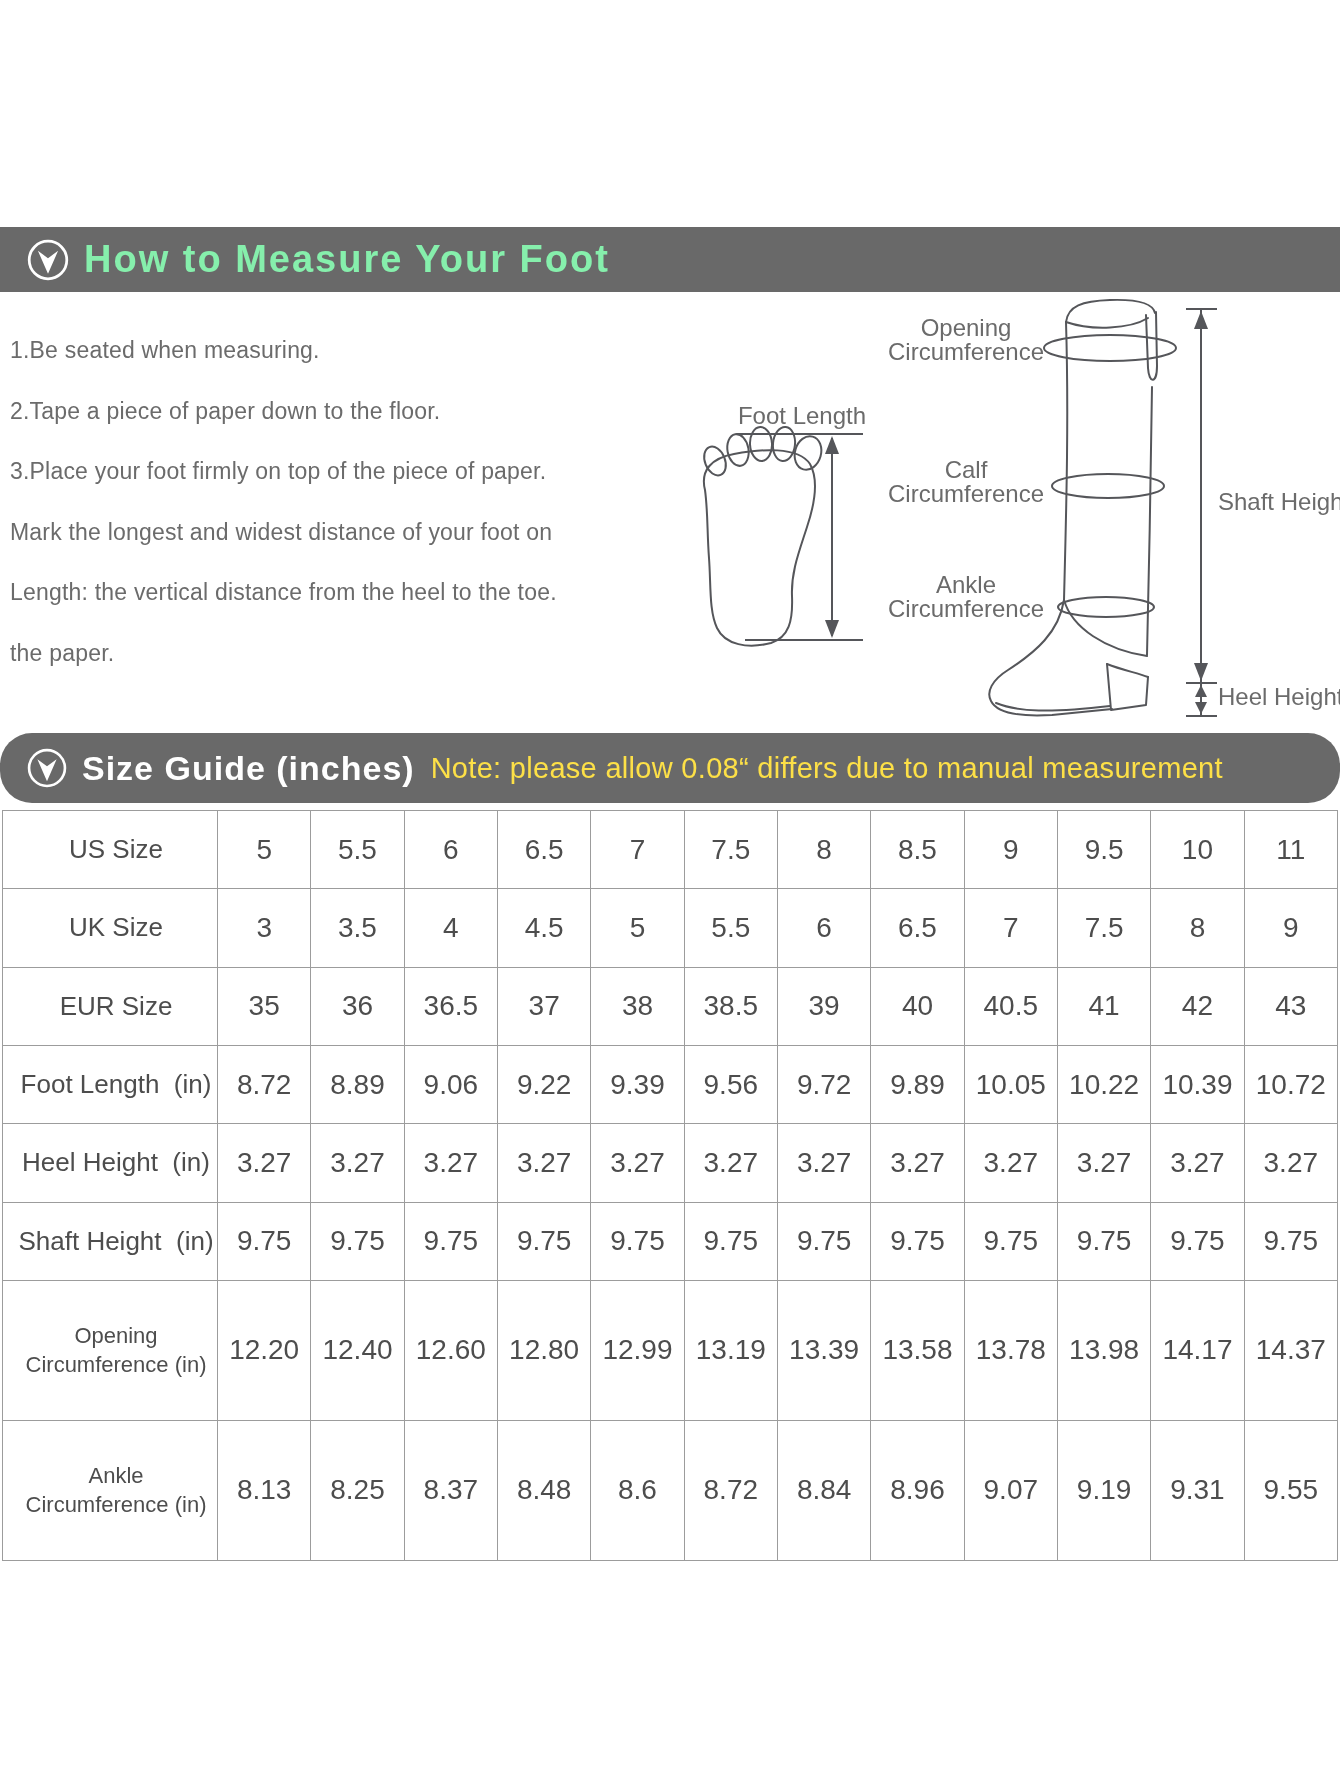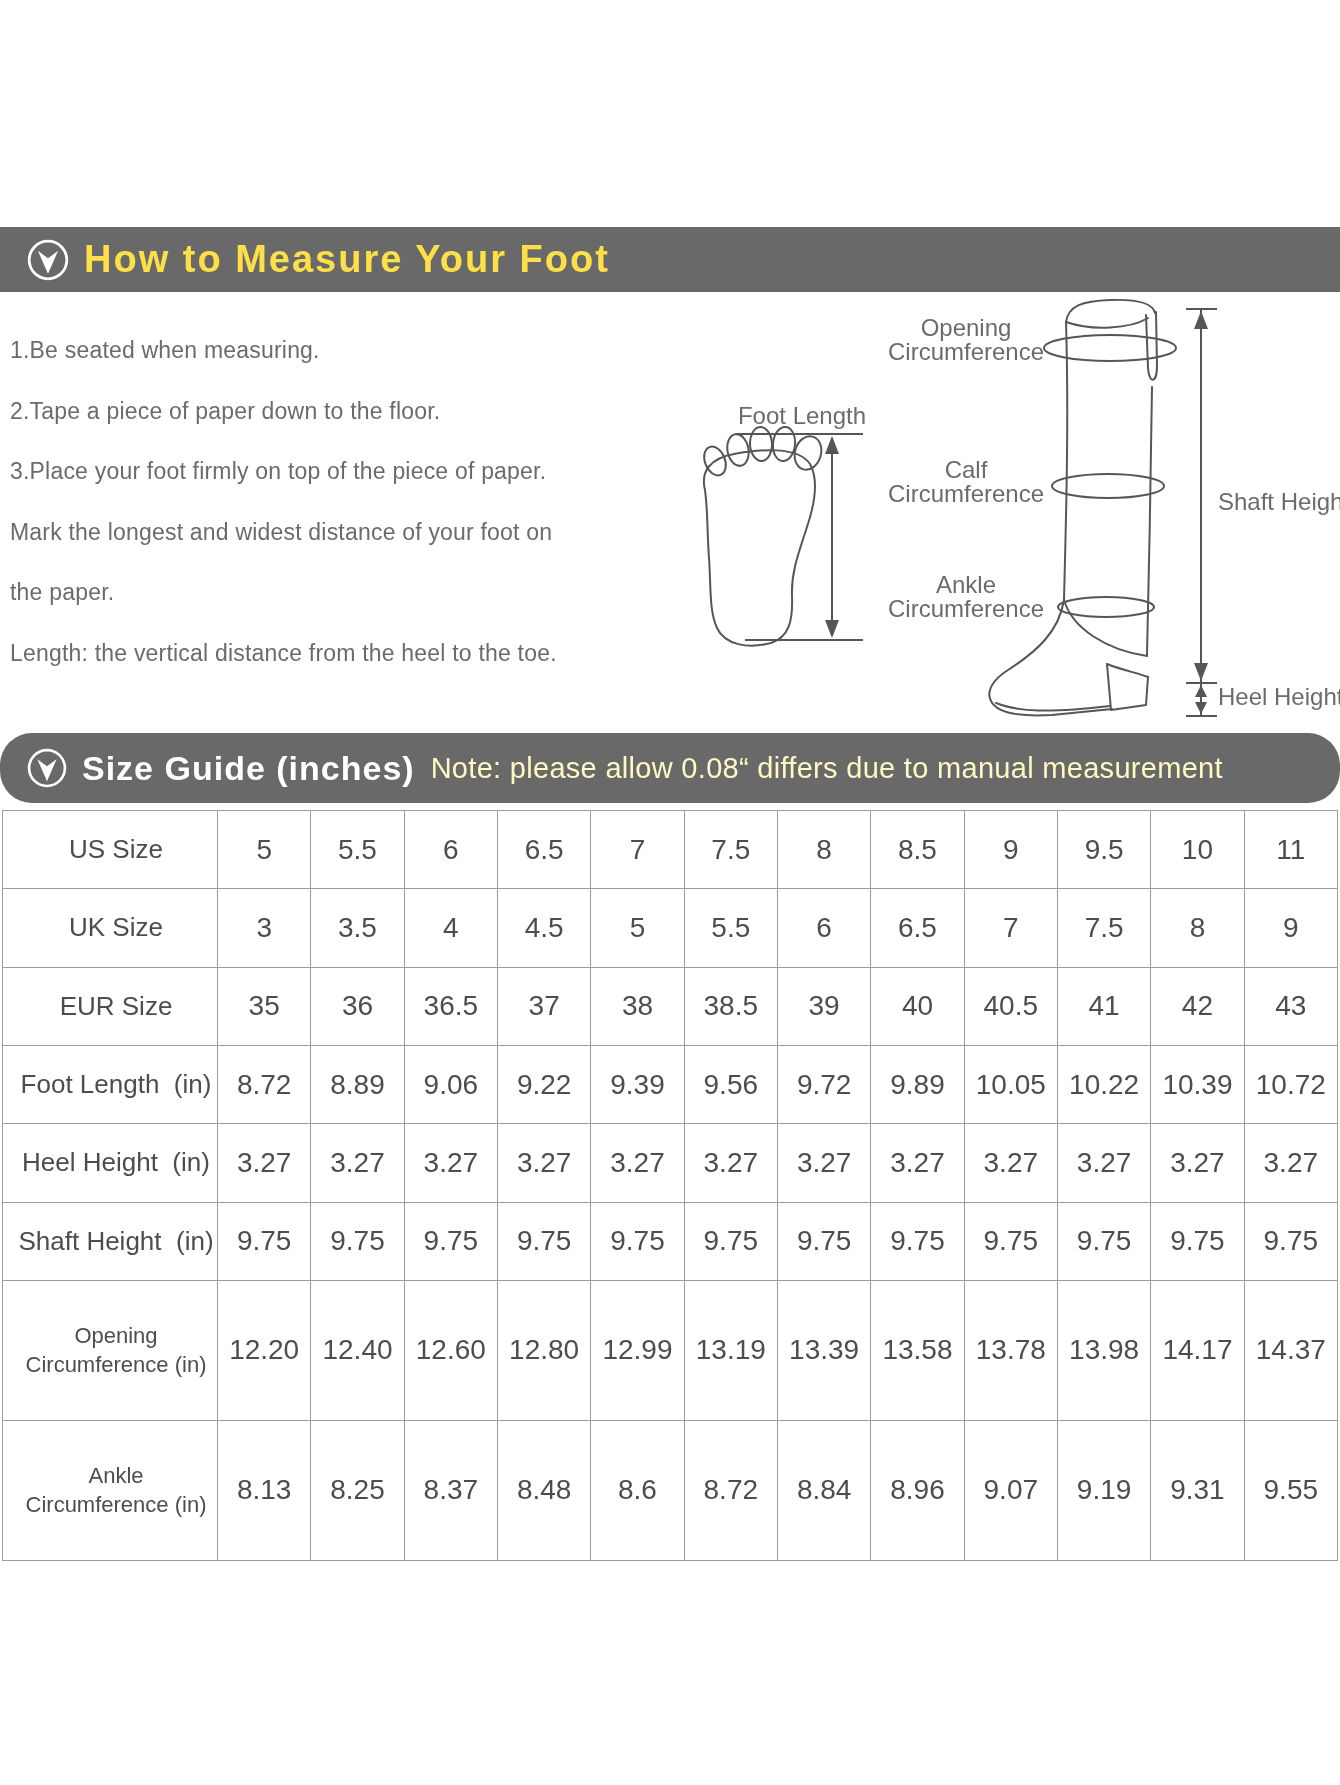--- a/index.html
+++ b/index.html
@@ -2,23 +2,23 @@
 <html><head>
 <meta charset="utf-8">
 <style>
   html,body{margin:0;padding:0;background:#fff;}
   .canvas{position:relative;width:1340px;height:1785px;background:#ffffff;overflow:hidden;
           font-family:"Liberation Sans","DejaVu Sans",sans-serif;}
   .banner{position:absolute;left:0;width:1340px;background:#696969;display:flex;align-items:center;}
   .banner1{top:227px;height:65px;}
   .banner2{top:733px;height:70px;border-radius:32px;}
   .banner .icon{flex:0 0 auto;margin-left:26px;display:flex;align-items:center;}
-  .banner1 .title{color:#fde047;font-weight:bold;font-size:38px;letter-spacing:2px;margin-left:14px;white-space:nowrap;}
+  .banner1 .title{color:#86efac;font-weight:bold;font-size:38px;letter-spacing:2px;margin-left:14px;white-space:nowrap;}
   .banner2 .title{color:#fff;font-weight:bold;font-size:34px;letter-spacing:1px;margin-left:14px;white-space:nowrap;}
-  .banner2 .note{color:#fef9c3;font-size:29px;margin-left:16px;white-space:nowrap;letter-spacing:0.3px;}
+  .banner2 .note{color:#fde047;font-size:29px;margin-left:16px;white-space:nowrap;letter-spacing:0.3px;}
   .instructions{position:absolute;left:10px;top:320px;width:610px;color:#6b6b6b;}
   .instructions .line{height:60.5px;line-height:60.5px;font-size:23px;letter-spacing:0.2px;white-space:nowrap;}
   .diagram{position:absolute;left:600px;top:295px;width:740px;height:430px;}
   .diagram text{fill:#6b6b6b;font-size:24px;font-family:"Liberation Sans","DejaVu Sans",sans-serif;}
   .diagram .shape{fill:none;stroke:#55565a;stroke-width:2;stroke-linecap:round;stroke-linejoin:round;}
   .diagram .meas{fill:none;stroke:#55565a;stroke-width:2;}
   .diagram .arrow{fill:#55565a;stroke:none;}
   table.size{position:absolute;left:2px;top:810px;width:1336px;height:751px;border-collapse:collapse;table-layout:fixed;}
   table.size th,table.size td{border:1px solid #9c9c9c;text-align:center;vertical-align:middle;
        color:#4d4d4d;font-weight:normal;padding:0;}
@@ -39,22 +39,22 @@
       </svg>
     </span>
     <h1 class="title">How to Measure Your Foot</h1>
   </header>
 
   <div class="instructions" id="instructions">
       <div class="line">1.Be seated when measuring.</div>
       <div class="line">2.Tape a piece of paper down to the floor.</div>
       <div class="line">3.Place your foot firmly on top of the piece of paper.</div>
       <div class="line">Mark the longest and widest distance of your foot on</div>
+      <div class="line">Length: the vertical distance from the heel to the toe.</div>
       <div class="line">the paper.</div>
-      <div class="line">Length: the vertical distance from the heel to the toe.</div>
     </div>
 
   <svg class="diagram" viewBox="600 295 740 430">
 
     <g>
       <ellipse class="shape" cx="715" cy="461" rx="10" ry="15" transform="rotate(-22 715 461)"></ellipse>
       <ellipse class="shape" cx="738" cy="450" rx="10.5" ry="16" transform="rotate(-10 738 450)"></ellipse>
       <ellipse class="shape" cx="761" cy="444" rx="11" ry="17" transform="rotate(-3 761 444)"></ellipse>
       <ellipse class="shape" cx="784" cy="444" rx="11" ry="17" transform="rotate(6 784 444)"></ellipse>
       <ellipse class="shape" cx="808" cy="453" rx="13" ry="17" transform="rotate(16 808 453)"></ellipse>

